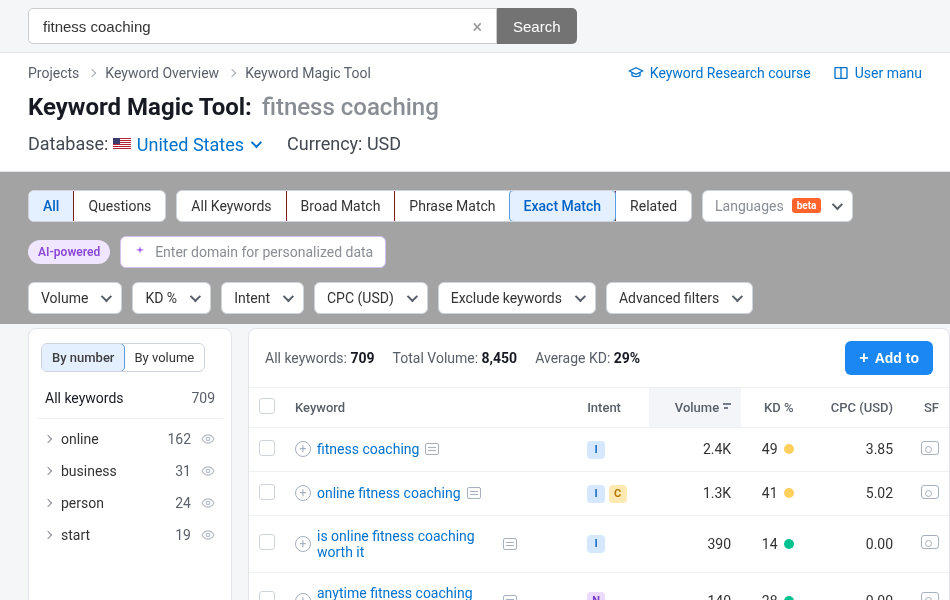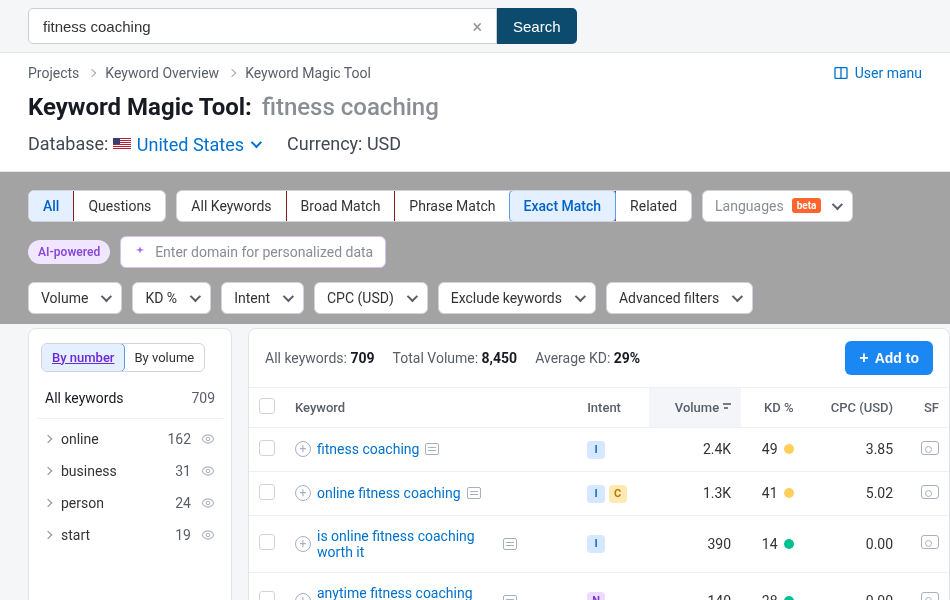--- a/index.html
+++ b/index.html
@@ -1,21 +1,21 @@
 <!DOCTYPE html>
 <html><head>
 <meta charset="utf-8">
 <style>
 * { box-sizing: border-box; margin: 0; padding: 0; }
 body { font-family: -apple-system, BlinkMacSystemFont, "Segoe UI", Roboto, Arial, sans-serif; font-size: 14px; color: #333; background: #f5f6f8; width: 950px; overflow: hidden; }
 .topbar { padding: 8px 28px; border-bottom: 1px solid #e1e5ea; background: #f5f6f8; display: flex; align-items: center; }
 .search-wrap { flex: 1; display: flex; align-items: center; background: #fff; border: 1px solid #ccc; border-radius: 5px 0 0 5px; height: 36px; padding: 0 8px; max-width: 469px; }
 .search-input { flex: 1; border: none; outline: none; font-size: 15px; padding: 0 6px; color: #333; }
 .clear-x { color: #999; font-size: 18px; cursor: pointer; padding: 0 6px; }
-.search-btn { background: #0c4a6e; color: #fff; border: none; height: 36px; padding: 0 16px; border-radius: 0 5px 5px 0; font-size: 15px; cursor: pointer; font-weight: 500; }
+.search-btn { background: #737373; color: #fff; border: none; height: 36px; padding: 0 16px; border-radius: 0 5px 5px 0; font-size: 15px; cursor: pointer; font-weight: 500; }
 .headerzone { padding: 12px 28px 16px; border-bottom: 1px solid #e1e5ea; background: #fff; }
 .crumbs { display: flex; align-items: center; gap: 10px; font-size: 14px; color: #595f69; }
 .crumb-links { margin-left: auto; display: flex; gap: 22px; color: #0071cd; }
 .crumb-link { display: inline-flex; align-items: center; gap: 6px; cursor: pointer; }
 h1 { font-size: 24px; font-weight: 700; margin-top: 12px; color: #171a22; display: flex; gap: 10px; align-items: baseline; }
 h1 .sub { color: #898d94; font-weight: 500; }
 .meta-row { margin-top: 12px; display: flex; gap: 28px; font-size: 18px; color: #424852; }
 .meta-link { color: #0071cd; cursor: pointer; display: inline-flex; align-items: center; gap: 4px; }
 .flag { display: inline-block; width: 18px; height: 12px; background: linear-gradient(to bottom, #b22234 0 8%, #fff 8% 16%, #b22234 16% 24%, #fff 24% 32%, #b22234 32% 40%, #fff 40% 48%, #b22234 48% 56%, #fff 56% 64%, #b22234 64% 72%, #fff 72% 80%, #b22234 80% 88%, #fff 88% 100%); position: relative; margin-right: 2px; }
 .flag::before { content:""; position:absolute; left:0; top:0; width:7px; height:6px; background:#3c3b6e; }
@@ -33,21 +33,21 @@
 .ai-row { margin-top: 14px; display: flex; align-items: center; gap: 10px; }
 .ai-badge { background: #f1e6ff; color: #8a49d8; font-size: 12px; font-weight: 600; padding: 5px 10px; border-radius: 12px; }
 .domain-input { border: 1px solid #d5c1f0; border-radius: 6px; padding: 7px 12px; color: #898d94; font-size: 14px; display: inline-flex; align-items: center; gap: 8px; background:#fff; }
 .sparkle { color: #a35ef0; width:14px; height:14px; display:inline-block; }
 .filter-row { margin-top: 14px; display: flex; gap: 10px; flex-wrap: wrap; }
 .dd { display: inline-flex; align-items: center; gap: 10px; border: 1px solid #cfd4dc; border-radius: 6px; padding: 7px 12px; background: #fff; cursor: pointer; font-size: 14px; color: #333; }
 .main { display: flex; padding: 0 0 0 28px; gap: 16px; background:#f5f6f8; }
 .sidebar { background: #fff; border: 1px solid #e1e5ea; border-radius: 8px; width: 204px; margin-top: 4px; padding: 8px 8px; }
 .side-seg { display: inline-flex; border: 1px solid #cfd4dc; border-radius: 6px; overflow: hidden; background: #fff; margin: 6px 4px 10px; }
 .side-seg .i { padding: 6px 10px; cursor: pointer; font-size: 13px; color:#333; }
-.side-seg .i.active { background: #e4f0ff; color: #6d28d9; font-weight: 500; border:1px solid #5a9de2; border-radius:5px; margin:-1px;text-decoration:underline; }
+.side-seg .i.active { background: #e4f0ff; color: #404040; font-weight: 500; border:1px solid #5a9de2; border-radius:5px; margin:-1px; }
 .side-row { display: flex; align-items: center; padding: 8px 8px; font-size: 14px; color: #333; gap: 6px; cursor:pointer; }
 .side-row.h { font-weight: 400; color: #171a22; border-bottom:1px solid #eef0f4; padding-bottom:12px; margin-bottom:4px; }
 .side-row .count { margin-left: auto; color: #595f69; }
 .eye { width: 14px; height: 14px; display: inline-block; margin-left: 4px; }
 .chev-r2 { display:inline-block; width:6px; height:6px; border-right:1.5px solid #898d94; border-top:1.5px solid #898d94; transform:rotate(45deg); margin-right:4px; }
 .panel { flex: 1; background: #fff; border: 1px solid #e1e5ea; border-radius: 8px; margin-top: 4px; overflow: hidden; }
 .stats { display: flex; align-items: center; padding: 12px 16px; gap: 18px; font-size: 14px; color: #595f69; }
 .stats b { color: #171a22; }
 .addbtn { margin-left: auto; background: #1b87f3; color: #fff; border: none; border-radius: 6px; padding: 8px 14px; font-size: 14px; font-weight: 600; cursor: pointer; display: inline-flex; align-items: center; gap: 6px; }
 table { width: 100%; border-collapse: collapse; }
@@ -87,20 +87,27 @@
 </div>
 
 <div class="headerzone">
   <div class="crumbs">
     <span>Projects</span>
     <span class="chev-r"></span>
     <span>Keyword Overview</span>
     <span class="chev-r"></span>
     <span>Keyword Magic Tool</span>
     <div class="crumb-links">
+      <span class="crumb-link">
+        <svg width="16" height="16" viewBox="0 0 24 24" fill="none" stroke="#0071cd" stroke-width="2">
+            <path d="M2 9l10-5 10 5-10 5z"></path>
+            <path d="M6 11v5c3 2 9 2 12 0v-5"></path>
+          </svg>
+        <span>Keyword Research course</span>
+      </span>
       <span class="crumb-link">
         <svg width="16" height="16" viewBox="0 0 24 24" fill="none" stroke="#0071cd" stroke-width="2">
             <rect x="3" y="4" width="18" height="16" rx="1"></rect>
             <line x1="12" y1="4" x2="12" y2="20"></line>
           </svg>
         <span>User manu</span>
       </span>
     </div>
   </div>
   <h1>

